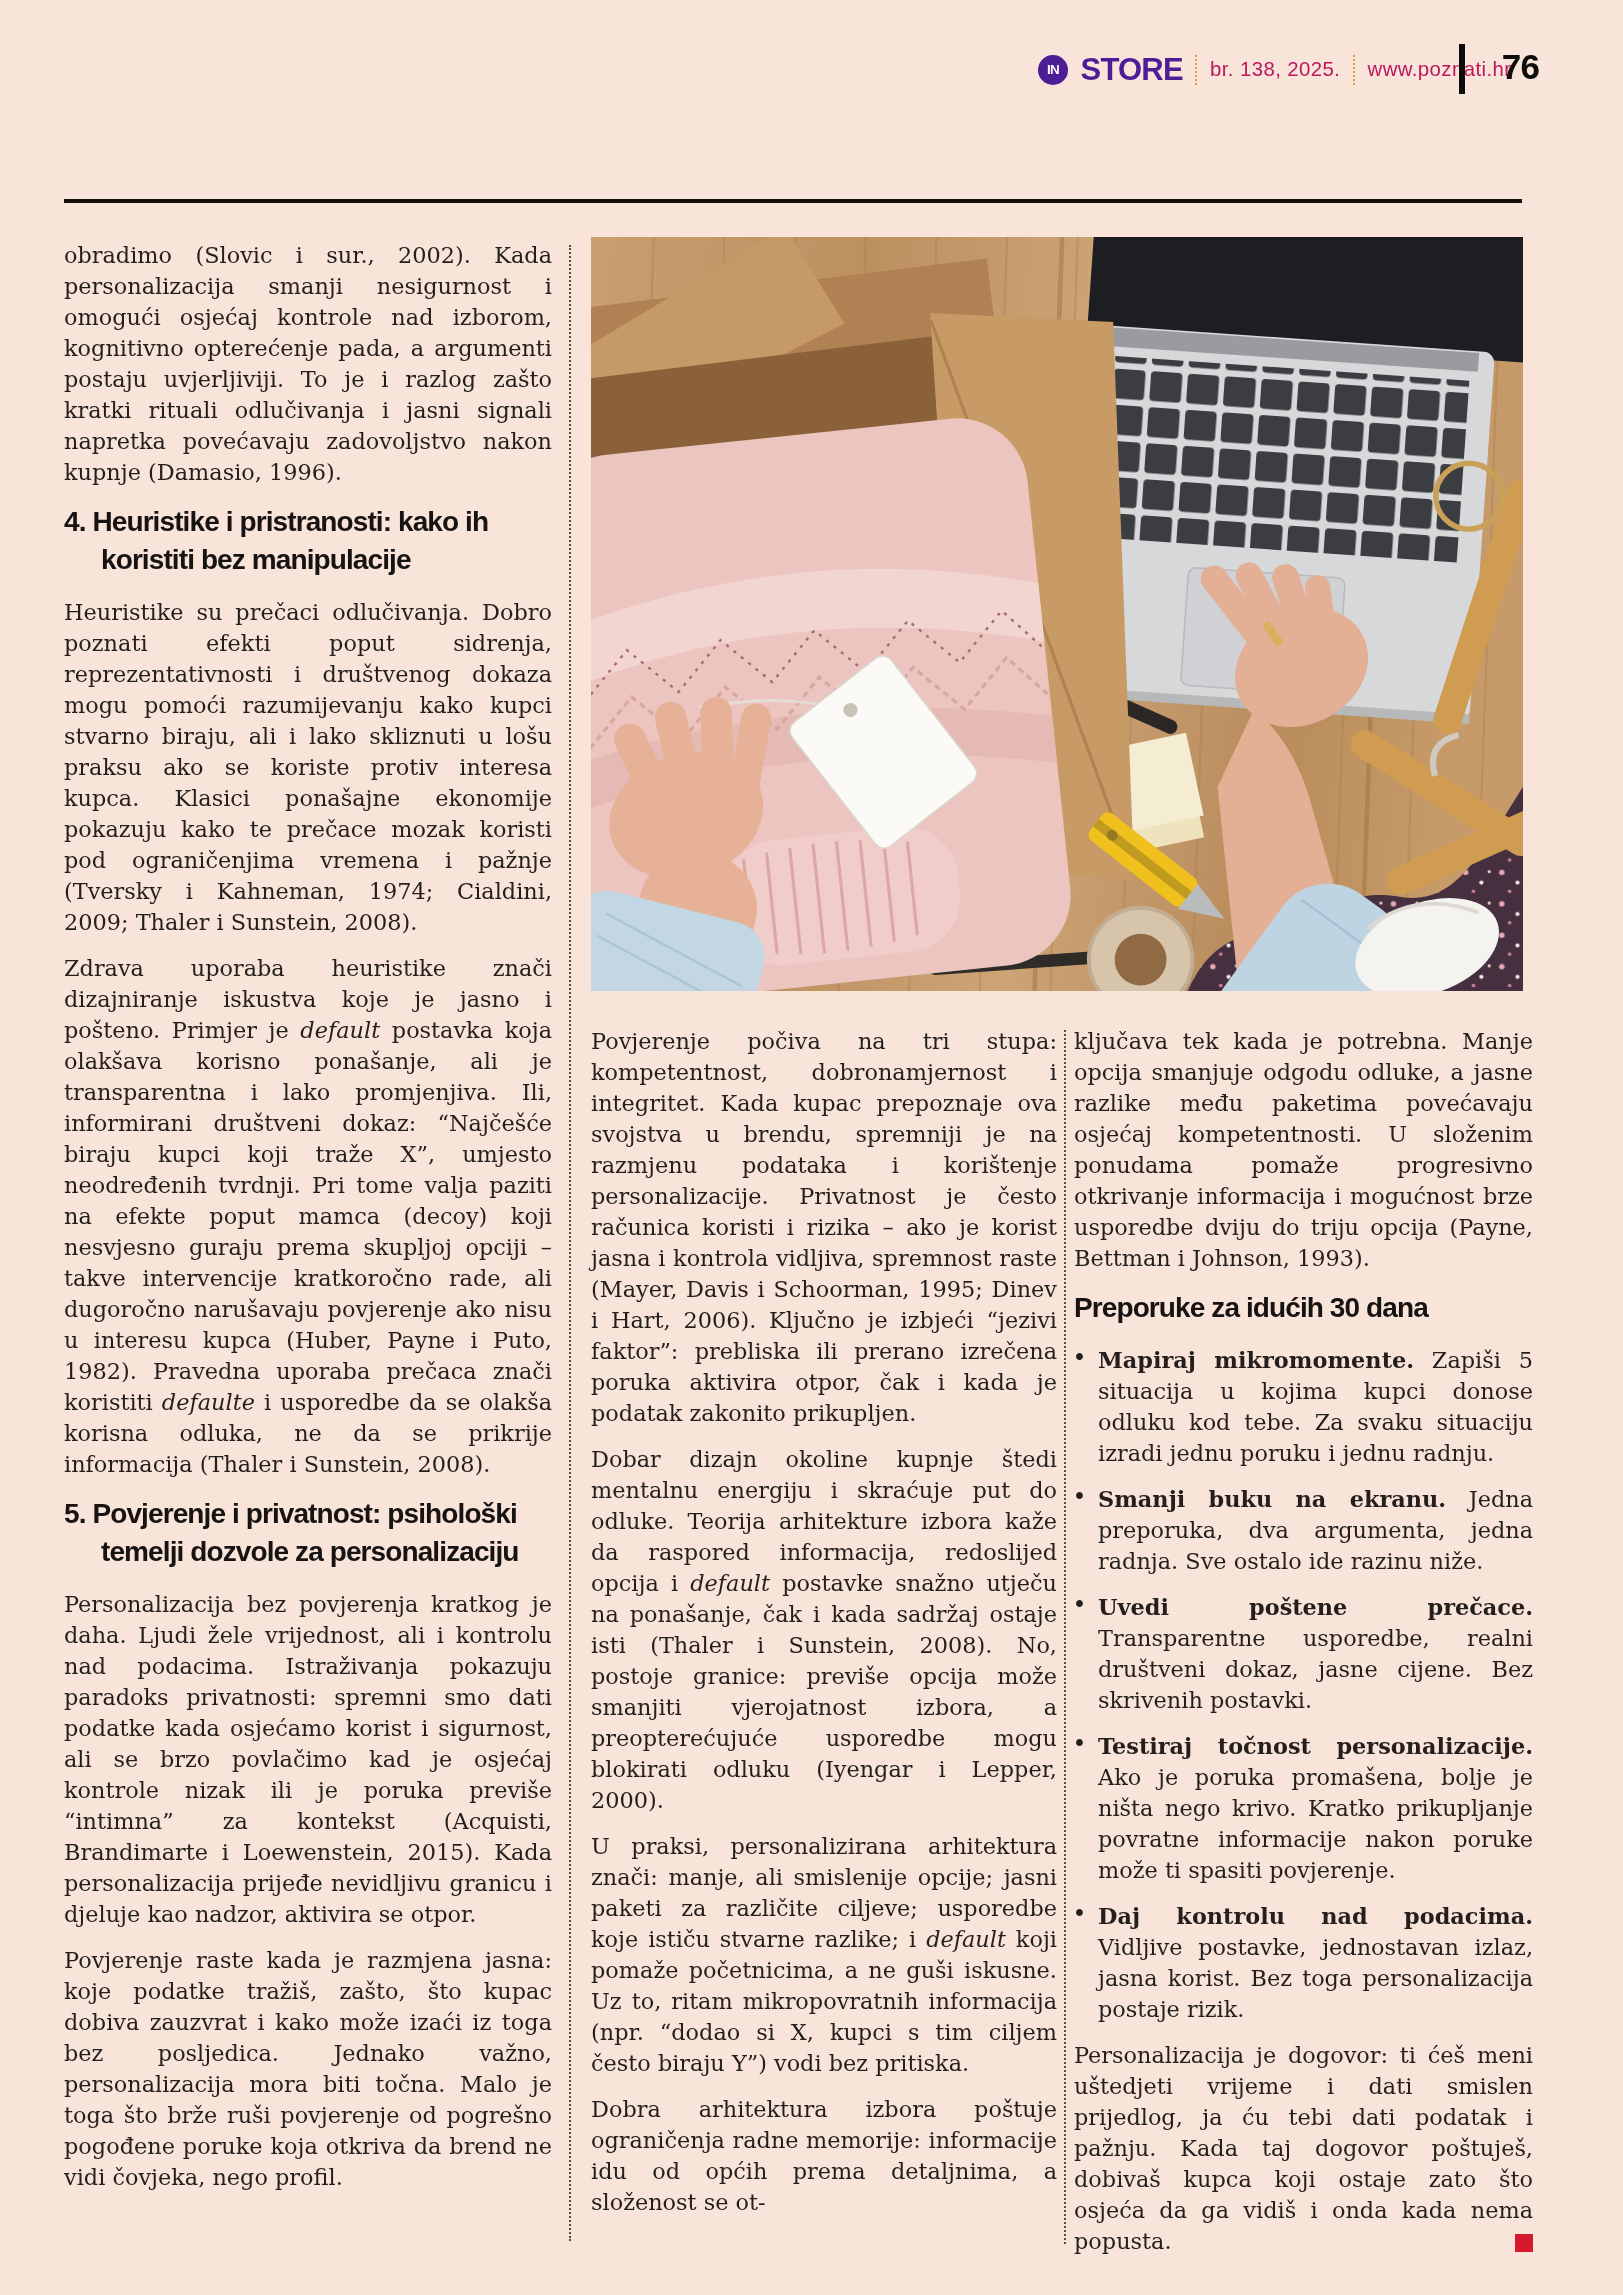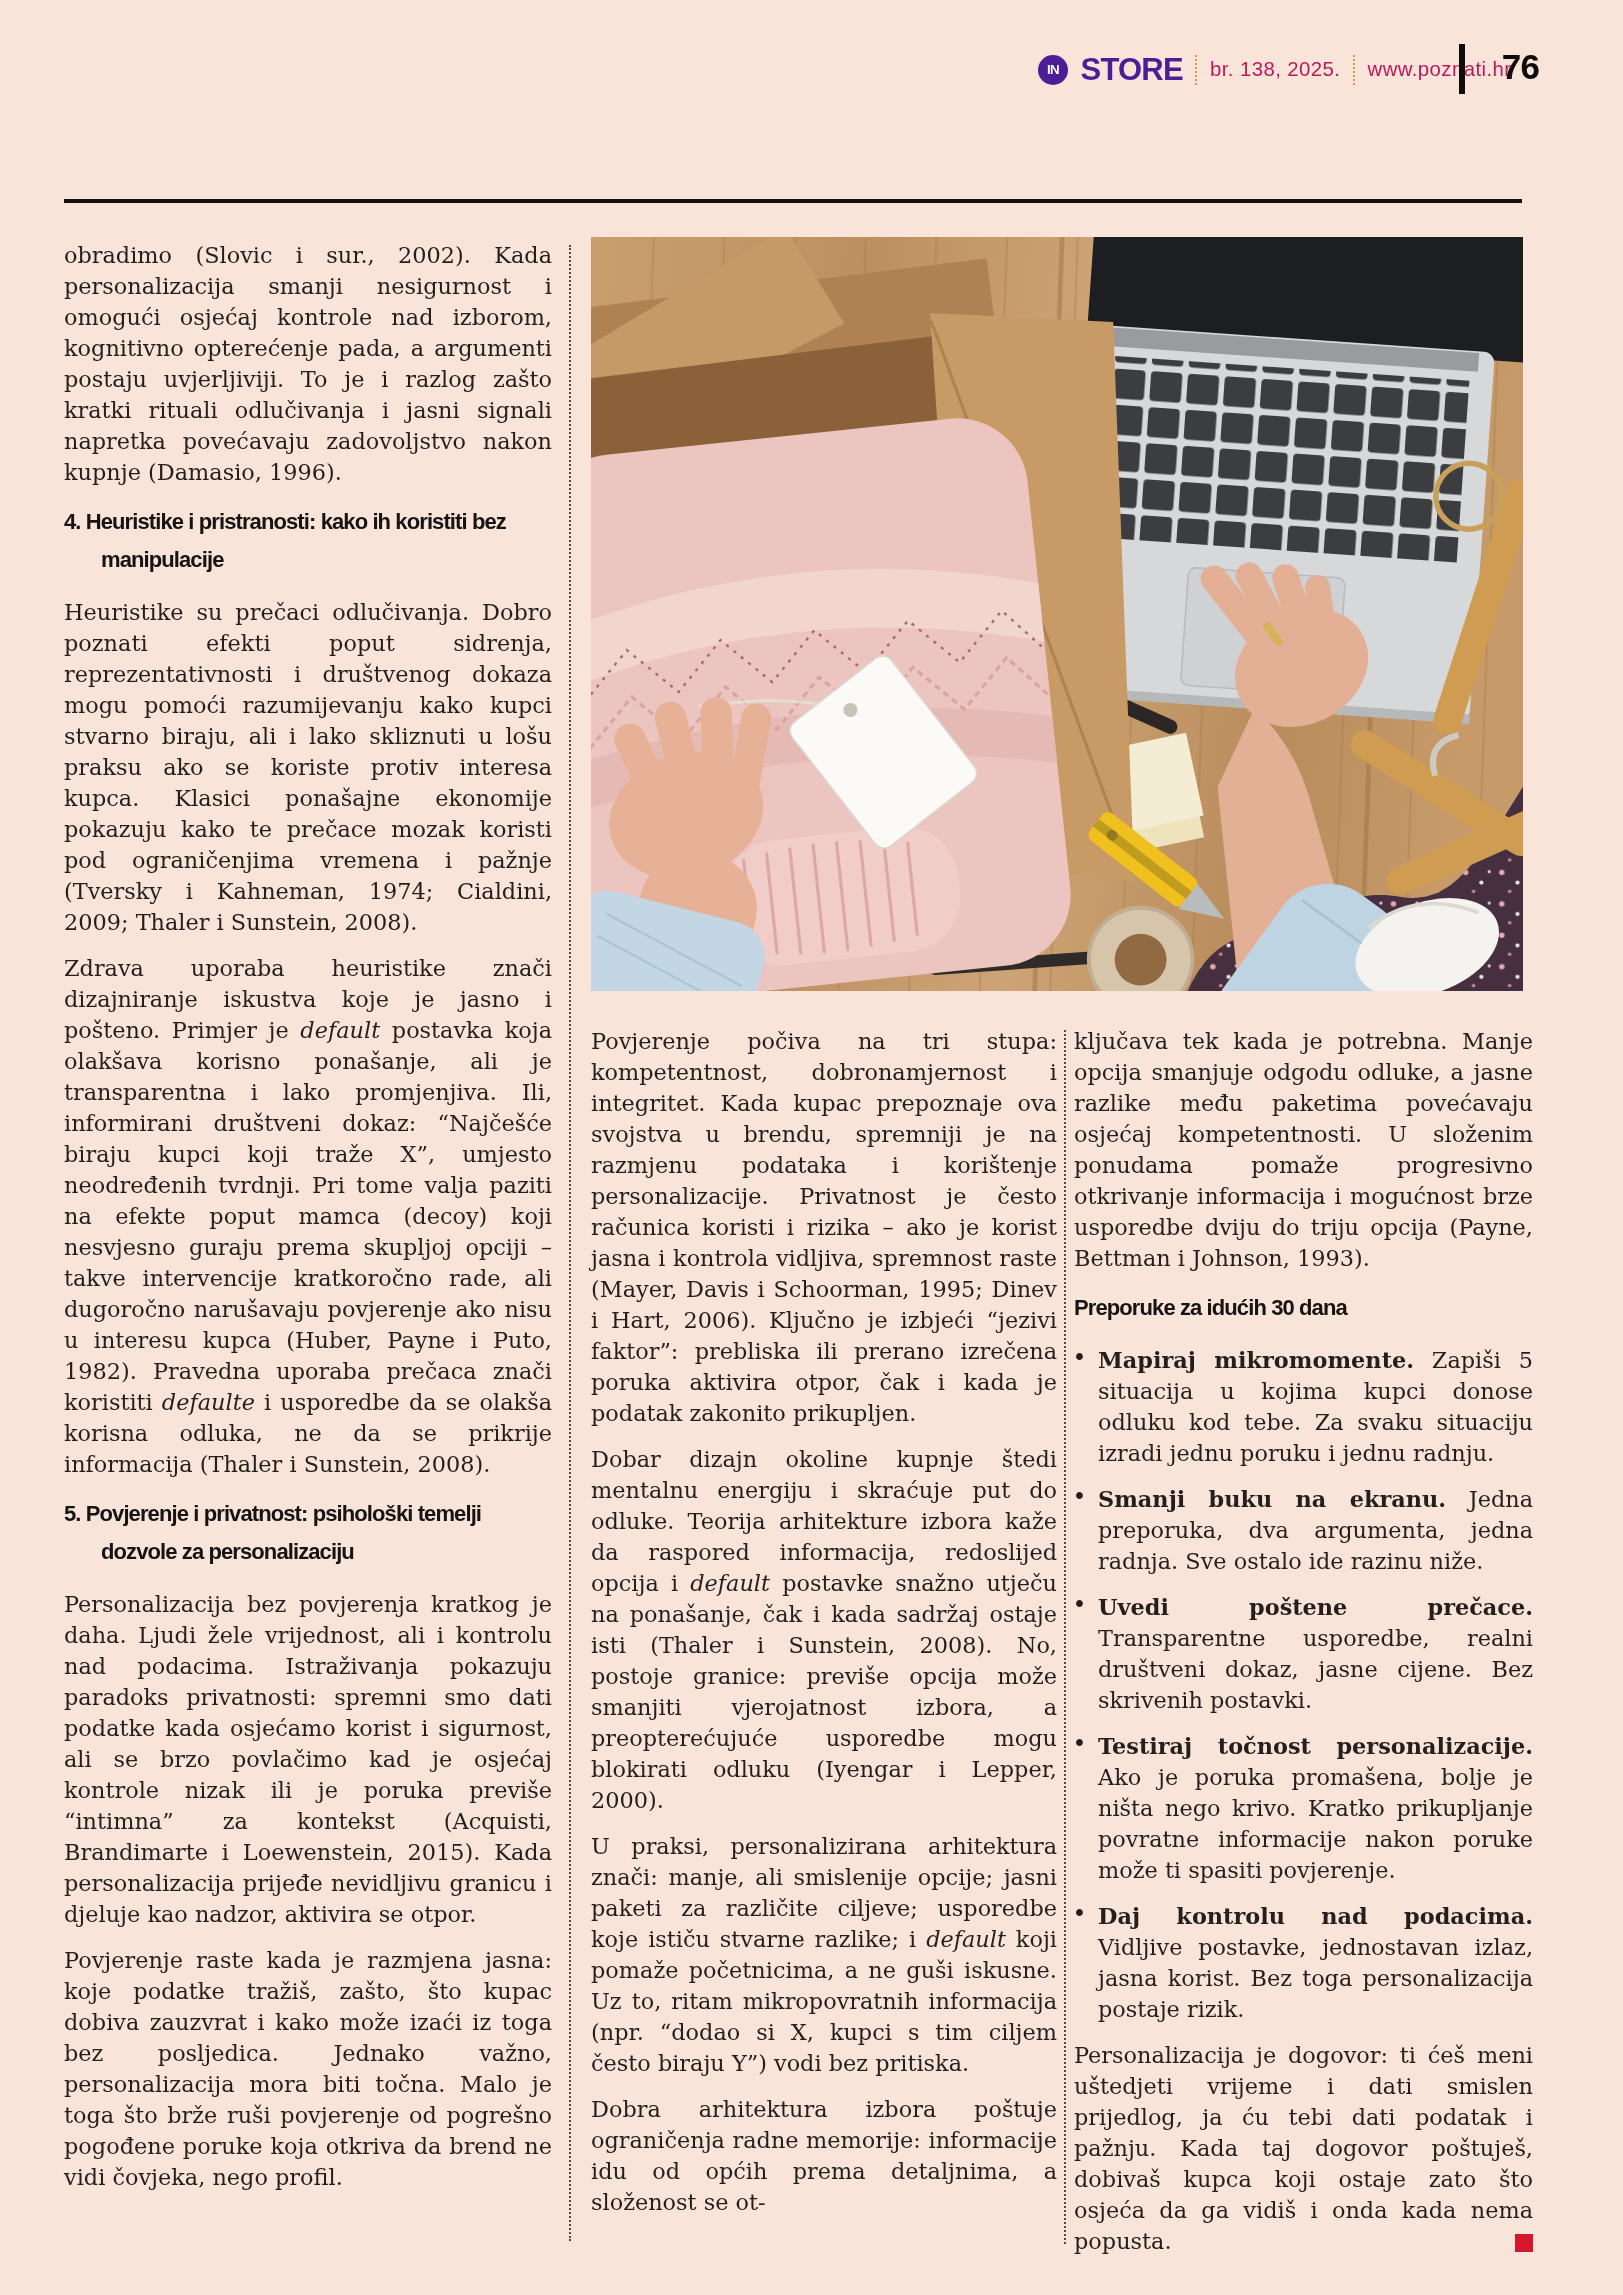--- a/index.html
+++ b/index.html
@@ -22,21 +22,21 @@
   
   .photo { position:absolute; left:591px; top:237px; width:932px; height:754px; overflow:hidden; }
   .photo svg { display:block; width:100%; height:100%; }
   
   .col { position:absolute; text-align:justify; font-size:22.4px; line-height:31px; color:#241f1d; }
   .col-1 { left:64px;   top:240px;  width:488px; }
   .col-2 { left:591px;  top:1026px; width:466px; }
   .col-3 { left:1074px; top:1026px; width:459px; }
   .col p { margin:0 0 15px 0; }
   .col p:last-child { margin-bottom:0; }
-  .col h2 { font-family:"Liberation Sans", sans-serif; font-weight:700; font-size:22px;
+  .col h2 { font-family:"Liberation Sans", sans-serif; font-weight:700; font-size:28px;
     line-height:38px; letter-spacing:-0.9px; color:#161312; margin:12.6px 0 18px 0; text-align:left; }
   .col h2.hang { padding-left:37px; text-indent:-37px; }
   em { font-style:italic; }
   .bullet { position:relative; padding-left:24px; margin:0 0 15px 0; }
   .bullet .dot { position:absolute; left:-1.6px; top:-1.6px; font-size:23.6px; }
   .bullet p { margin:0; }
   .endwrap { position:relative; }
   .endmark { position:absolute; right:0; bottom:5.5px; width:18px; height:18px; background:#d6182e; }
   
   .vdots { position:absolute; width:0; border-left:2.4px dotted #57493f; }

